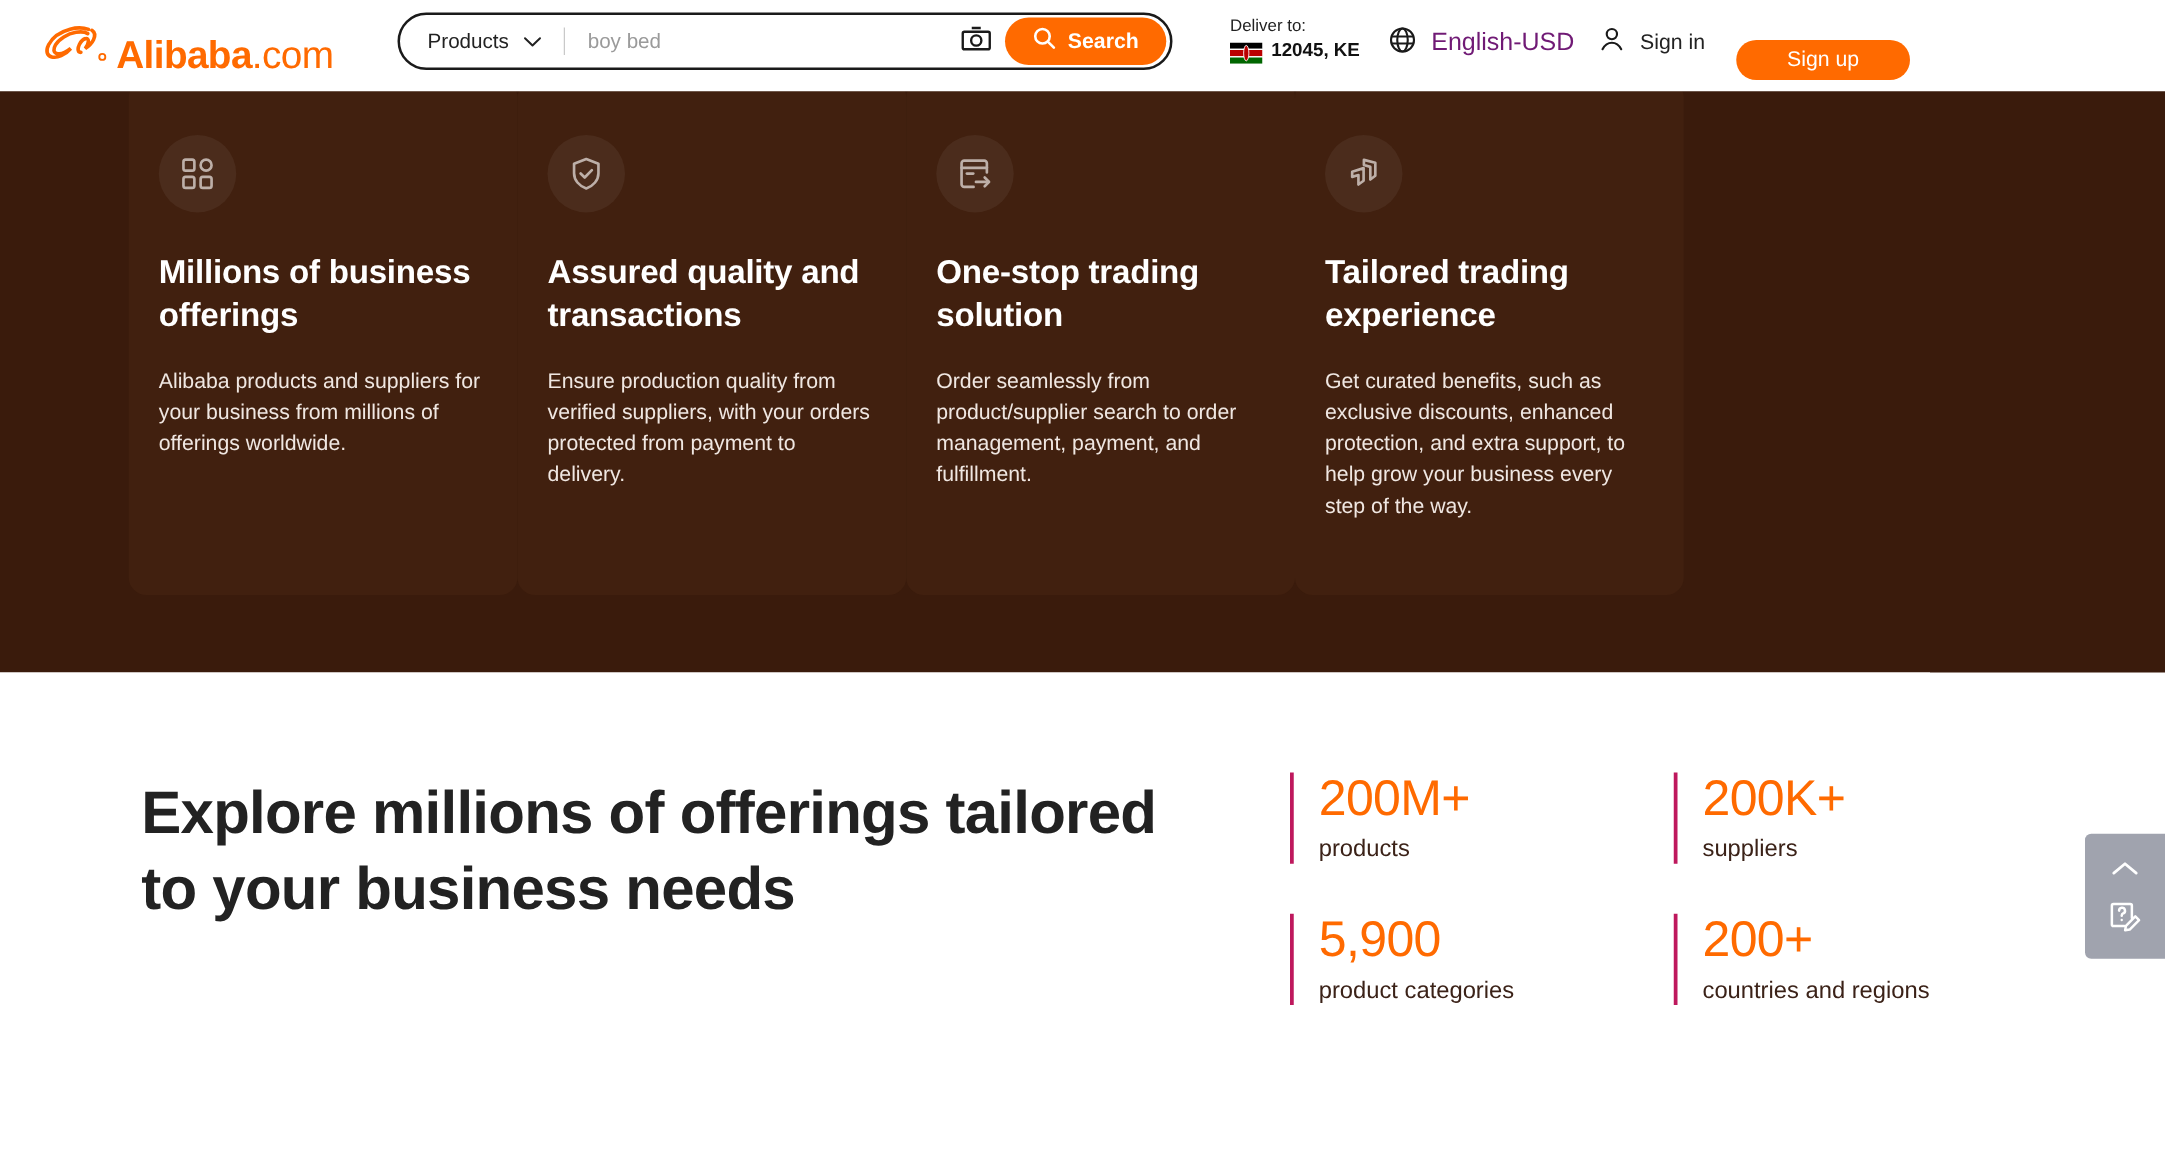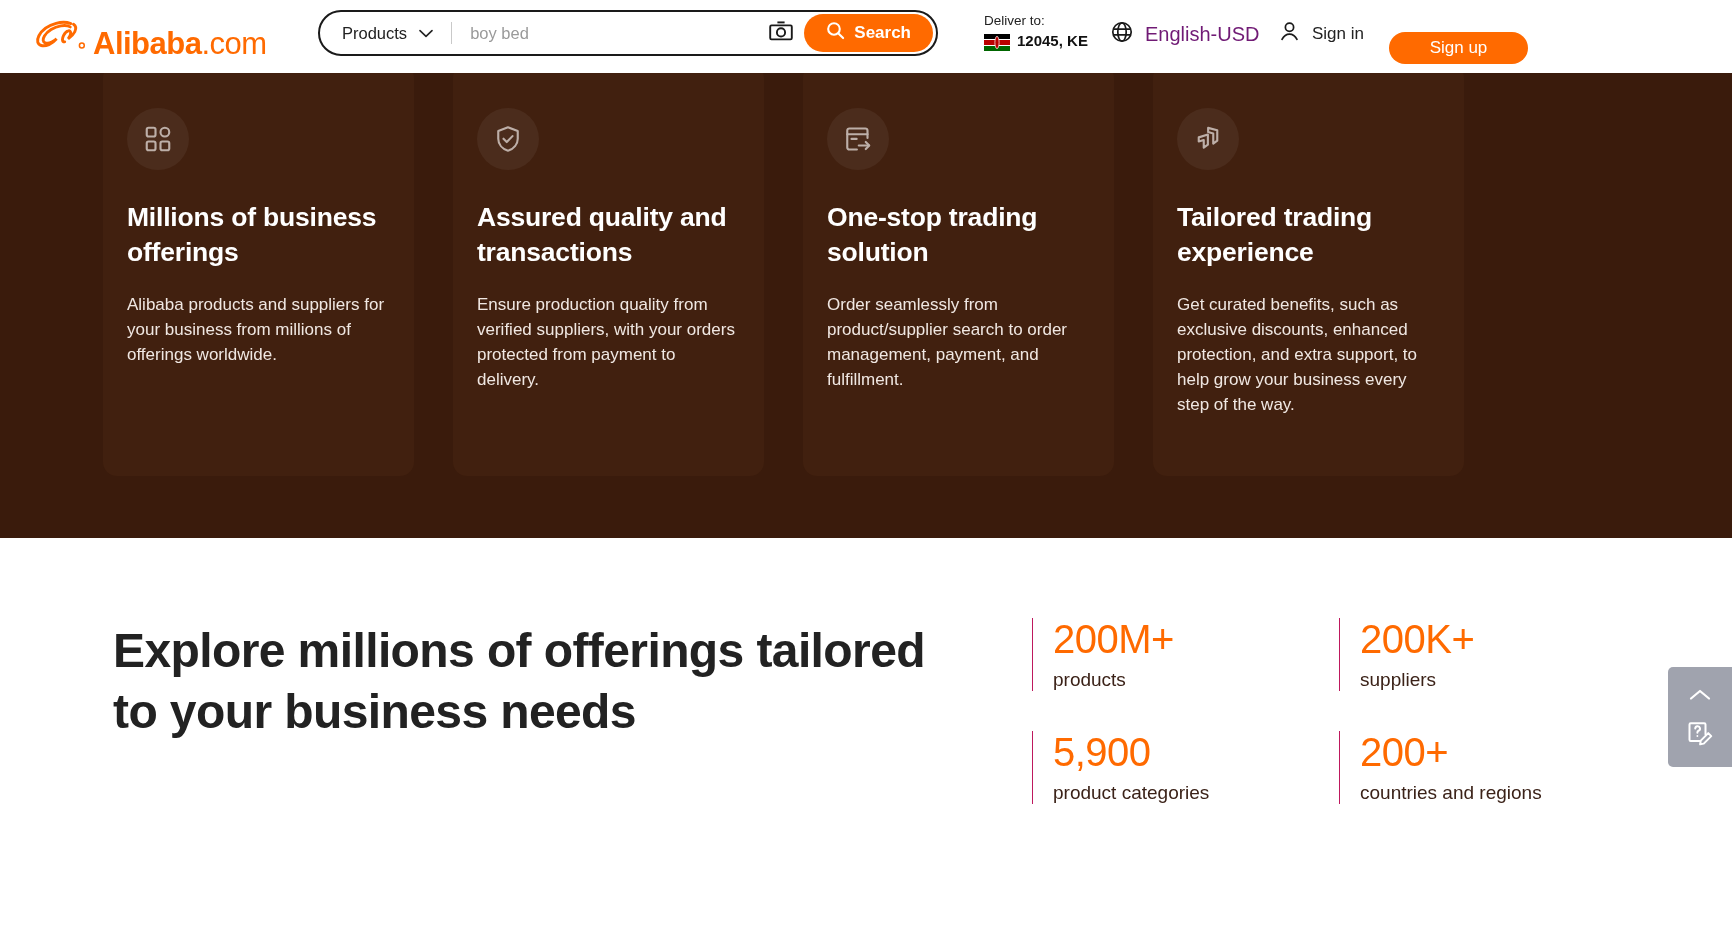--- a/index.html
+++ b/index.html
@@ -104,21 +104,21 @@
 
   
   .banner {
     position: absolute; top: 48px; left: 0;
     width: 1732px; height: 490px;
     background: #3A1B0C;
     overflow: hidden;
   }
   .cards {
     position: absolute; top: 16px; left: 103px;
-    display: flex; gap: 39px;
+    display: flex; 
   }
   .card {
     width: 311px; height: 412px;
     background: #41200F;
     border-radius: 14px;
     padding: 44px 27px 0 24px;
   }
   .card-icon-circle {
     width: 62px; height: 62px; border-radius: 50%;
     background: rgba(255,255,255,0.055);
@@ -144,21 +144,21 @@
     font-size: 48px; font-weight: 700; color: #222222;
     line-height: 1.27; letter-spacing: -0.6px;
     max-width: 830px;
   }
   .stats {
     position: absolute; left: 1032px; top: 80px;
     display: grid;
     grid-template-columns: 307px auto;
     grid-row-gap: 40px;
   }
-  .stat { padding-left: 20px; border-left: 1px solid #be185d; }
+  .stat { padding-left: 20px; border-left: 3px solid #be185d; }
   .stat-value {
     font-size: 40px; color: #FF6A00; line-height: 1.05; letter-spacing: -0.5px;
   }
   .stat-label { font-size: 19px; color: #3b2218; margin-top: 9px; }
 
   
   .float-widget {
     position: absolute; right: 0px; top: 667px;
     width: 64px;
     background: #A0A3AE;

